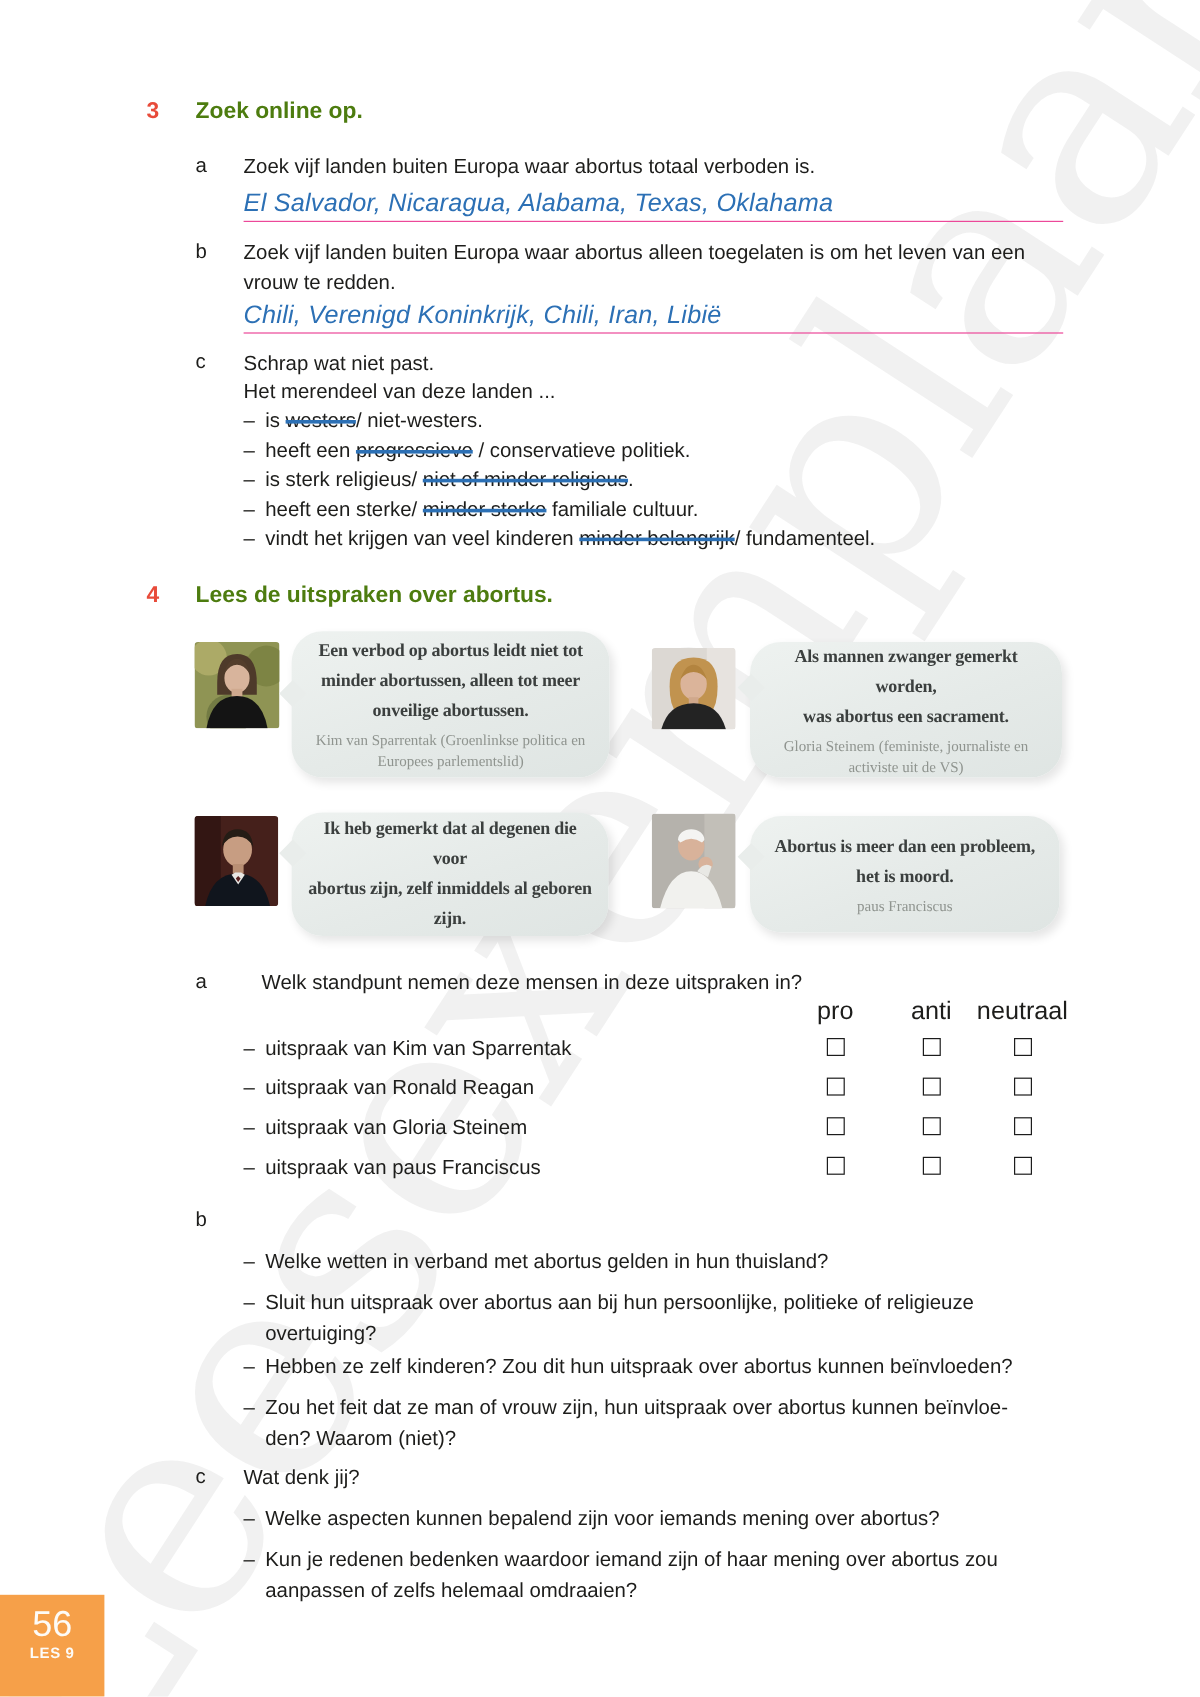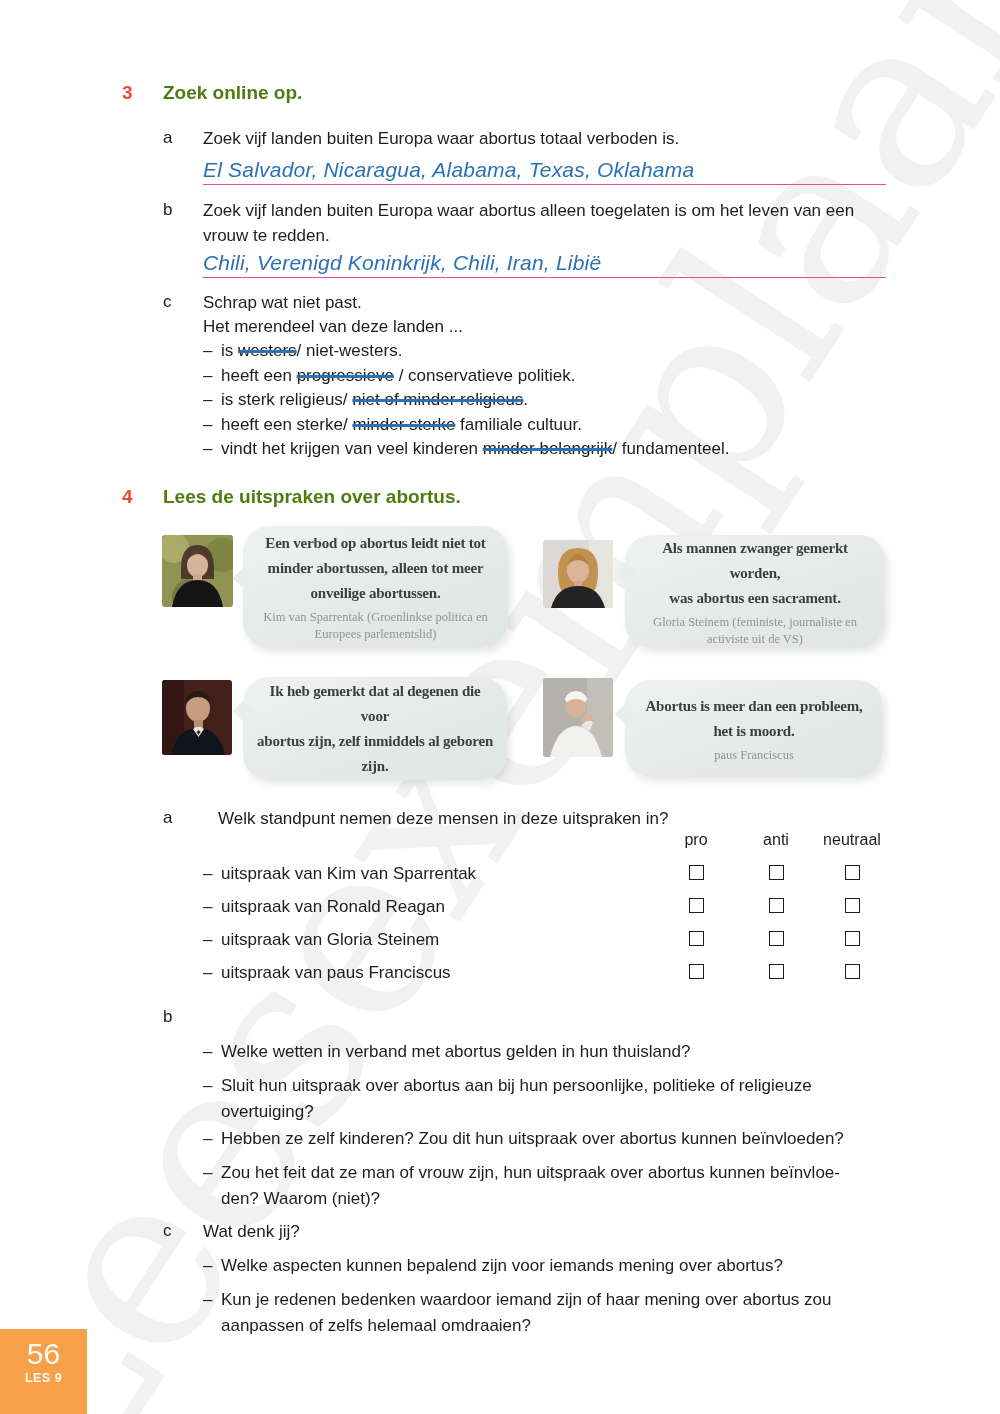--- a/index.html
+++ b/index.html
@@ -29,21 +29,21 @@
           padding:8px 12px;box-sizing:border-box;}
   .bubble-tail{position:absolute;left:-7px;width:16px;height:16px;background:#e9EDeb;
                transform:rotate(45deg);}
   .quote-text{font-family:"Liberation Serif",serif;font-weight:bold;font-size:15px;
               line-height:25px;letter-spacing:-0.2px;color:#3b3f3e;text-align:center;white-space:pre-line;}
   .quote-attr{font-family:"Liberation Serif",serif;font-size:12.5px;line-height:17px;
               color:#8f948f;text-align:center;white-space:pre-line;margin-top:3px;}
   .photo{position:absolute;border-radius:3px;overflow:hidden;}
   .photo svg{display:block;}
   
-  .col-head{position:absolute;font-size:16px;transform:translateX(-50%);}
+  .col-head{position:absolute;font-size:21px;transform:translateX(-50%);}
   .chk{position:absolute;width:13px;height:13px;border:1.6px solid #1c1c1c;background:#fff;}
   .row-label{position:absolute;display:flex;font-size:17px;line-height:20px;}
   
   .bullet{position:absolute;display:flex;font-size:17px;line-height:25.5px;}
   .bullet .btxt{white-space:pre-line;}
   
   .page-tab{position:absolute;left:0;top:1329px;width:87px;height:85px;background:#f6a049;
             color:#fdfbf7;text-align:center;box-sizing:border-box;padding-top:9px;}
   .page-num{font-size:30px;line-height:32px;}
   .page-les{font-size:12.5px;font-weight:bold;letter-spacing:0.5px;line-height:16px;}

